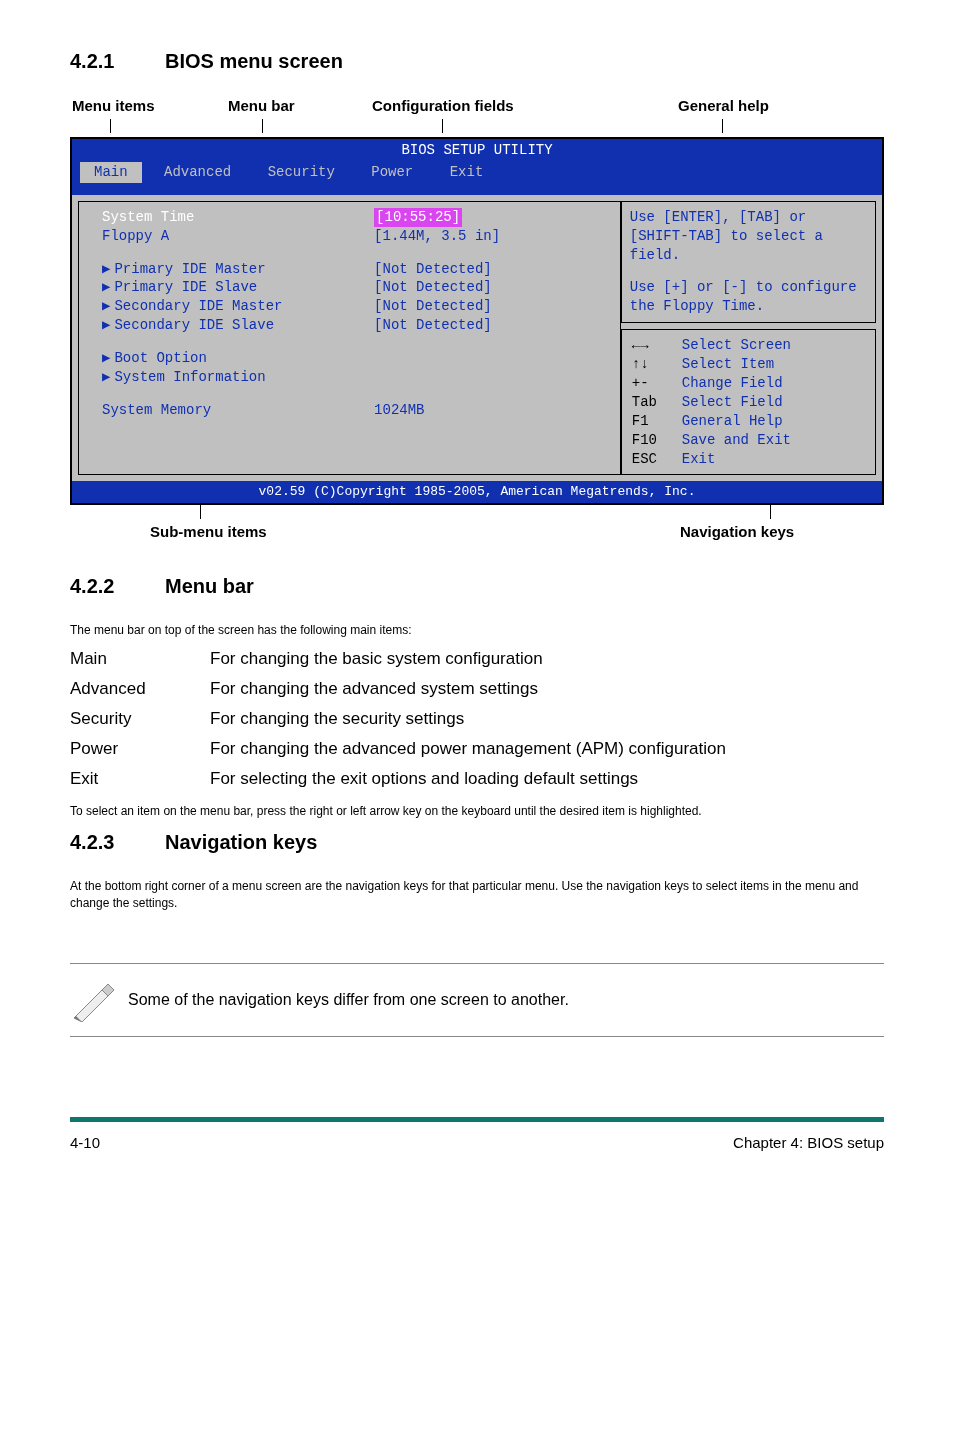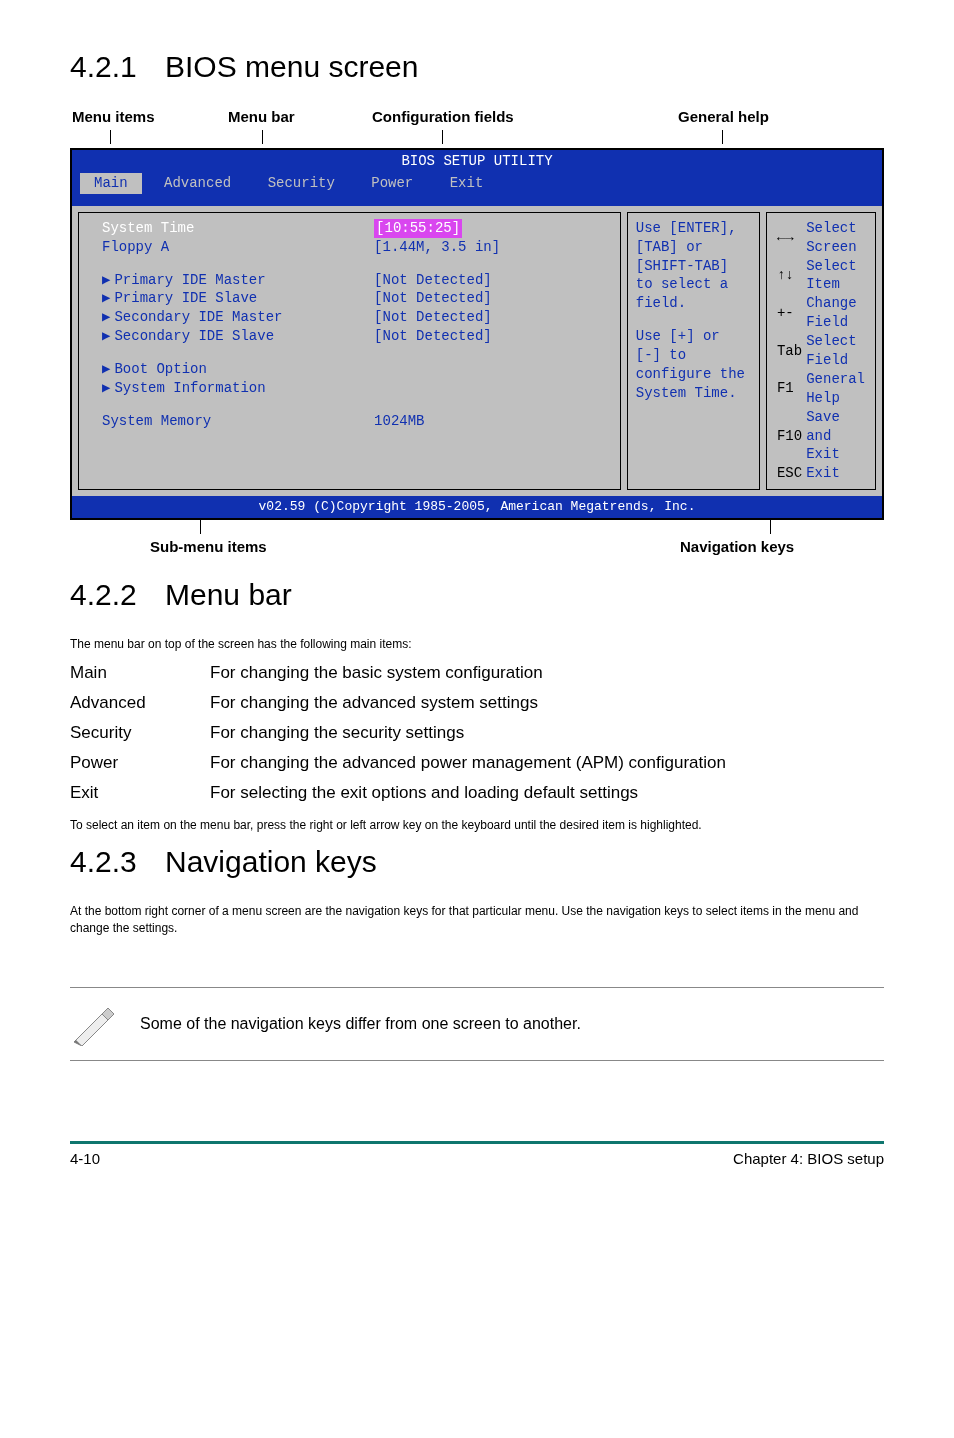--- a/index.html
+++ b/index.html
@@ -1,48 +1,48 @@
 <!DOCTYPE html>
 <html><head>
 <meta charset="utf-8">
 <style>
 body{margin:0;background:#fff;font-family:Arial,Helvetica,sans-serif;color:#000;width:954px}
 .page{padding:50px 70px 30px}
-h2{font-size:30px;font-weight:normal;margin:0 0 24px}
+h2{font-size:20px;font-weight:bold;margin:0 0 24px}
 .secnum{display:inline-block;width:95px}
 .labels{position:relative;height:40px;font-size:15px;font-weight:bold}
 .lbl{position:absolute;top:0}
 .tick{position:absolute;top:22px;width:1px;height:14px;background:#000}
 .bios{background:#c0c0c0;border:2px solid #000;font-family:"Courier New",monospace;font-size:14px;font-weight:normal;line-height:1.35}
 .bheader{background:#1030b0;color:#fff;text-align:center;padding:2px 0}
 .mbar{background:#1030b0;color:#c0c0c0;padding:0 8px 12px}
 .mbar span{display:inline-block;padding:1px 14px}
 .mbar span.sel{background:#c0c0c0;color:#1030b0}
 .bbody{display:flex;padding:6px}
 .bleft{flex:0 0 62%;border:1px solid #000;padding:6px 23px}
-.bright{flex:1;display:flex;gap:6px;margin-left:6px}
+.bright{flex:1;display:flex;flex-direction:column;gap:6px;}
 .brbox{border:1px solid #000;padding:6px 8px;color:#1030b0}
 .row{display:flex}
 .row .k{flex:0 0 55%;color:#1030b0}
 .row .k.sel{color:#fff}
 .row .v{color:#1030b0}
 .row .v.sel{background:#d946ef;color:#fff;padding:0 2px}
 .arrow{color:#1030b0;margin-right:4px}
 .bfoot{background:#1030b0;color:#fff;text-align:center;padding:2px 0;font-size:13px}
 .sublabels{position:relative;height:40px;font-size:15px;font-weight:bold}
 .stk{position:absolute;top:0;width:1px;height:14px;background:#000}
 .slb{position:absolute;top:18px}
 .bodytext{font-size:12px;line-height:1.45;margin:10px 0}
 .deflist{display:grid;grid-template-columns:140px 1fr;row-gap:10px;font-size:17px;margin:6px 0 14px}
 .noteblock{margin-top:50px}
 .nhr{border:none;border-top:1px solid #888;margin:0}
-.notewrap{display:flex;align-items:center;gap:26px;padding:14px 0}
+.notewrap{display:flex;align-items:center;gap:14px;padding:14px 0}
 .notewrap svg{flex:0 0 auto}
 .notewrap .ntext{font-size:16px}
-.pfoot{display:flex;justify-content:space-between;font-size:15px;border-top:3px solid #0f766e;margin-top:80px;padding-top:6px}
+.pfoot{display:flex;justify-content:space-between;font-size:15px;border-top:5px solid #0f766e;margin-top:80px;padding-top:12px}
 .navkeys td:first-child{width:46px;color:#000}
 .navkeys td{padding:0 2px}
 .sp{height:14px}
 </style>
 </head>
 <body>
 
 <div class="page">
 
 <h2><span class="secnum">4.2.1</span><span>BIOS menu screen</span></h2>
@@ -104,21 +104,21 @@
       <div class="sp"></div>
       <div class="row">
             <span class="k">System Memory</span>
             <span class="v">1024MB</span>
           </div>
     </div>
     <div class="bright">
       <div class="brbox">
         <div>Use [ENTER], [TAB] or [SHIFT-TAB] to select a field.</div>
         <div class="sp"></div>
-        <div>Use [+] or [-] to configure the System Time.</div>
+        <div>Use [+] or [-] to configure the Floppy Time.</div>
       </div>
       <div class="brbox">
         <table class="navkeys" style="border-collapse:collapse">
           <tbody>
                 <tr>
                   <td>←→</td>
                   <td>Select Screen</td>
                 </tr>
           <tr>
                   <td>↑↓</td>
@@ -152,21 +152,21 @@
   <div class="bfoot">v02.59 (C)Copyright 1985-2005, American Megatrends, Inc.</div>
 </div>
 
 <div class="sublabels">
   <span class="stk" style="left:130px"></span>
       <span class="slb" style="left:80px">Sub-menu items</span>
   <span class="stk" style="left:700px"></span>
       <span class="slb" style="left:610px">Navigation keys</span>
 </div>
 
-<h2 style="margin-top:18px"><span class="secnum">4.2.2</span><span>Menu bar</span></h2>
+<h2 style="margin-top:30px"><span class="secnum">4.2.2</span><span>Menu bar</span></h2>
 <p class="bodytext">The menu bar on top of the screen has the following main items:</p>
 <div class="deflist">
   <div>Main</div>
       <div>For changing the basic system configuration</div>
   <div>Advanced</div>
       <div>For changing the advanced system settings</div>
   <div>Security</div>
       <div>For changing the security settings</div>
   <div>Power</div>
       <div>For changing the advanced power management (APM) configuration</div>

